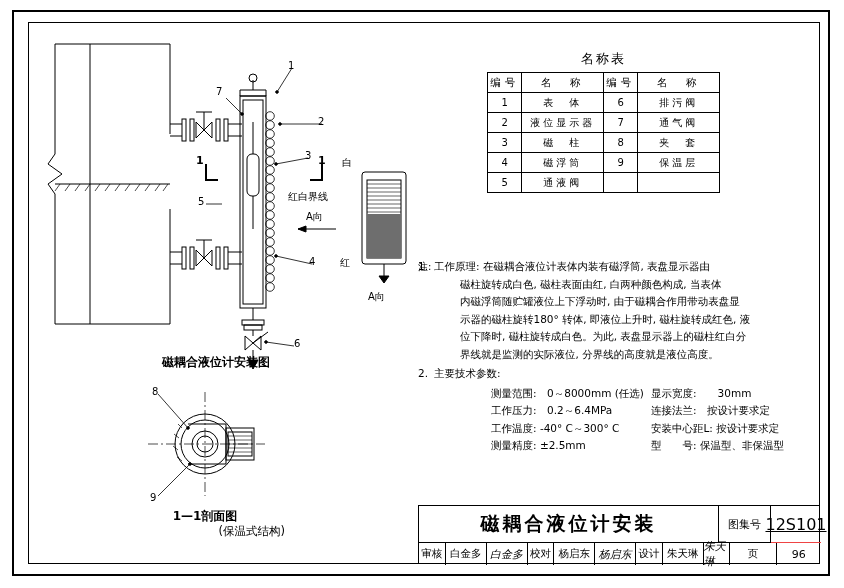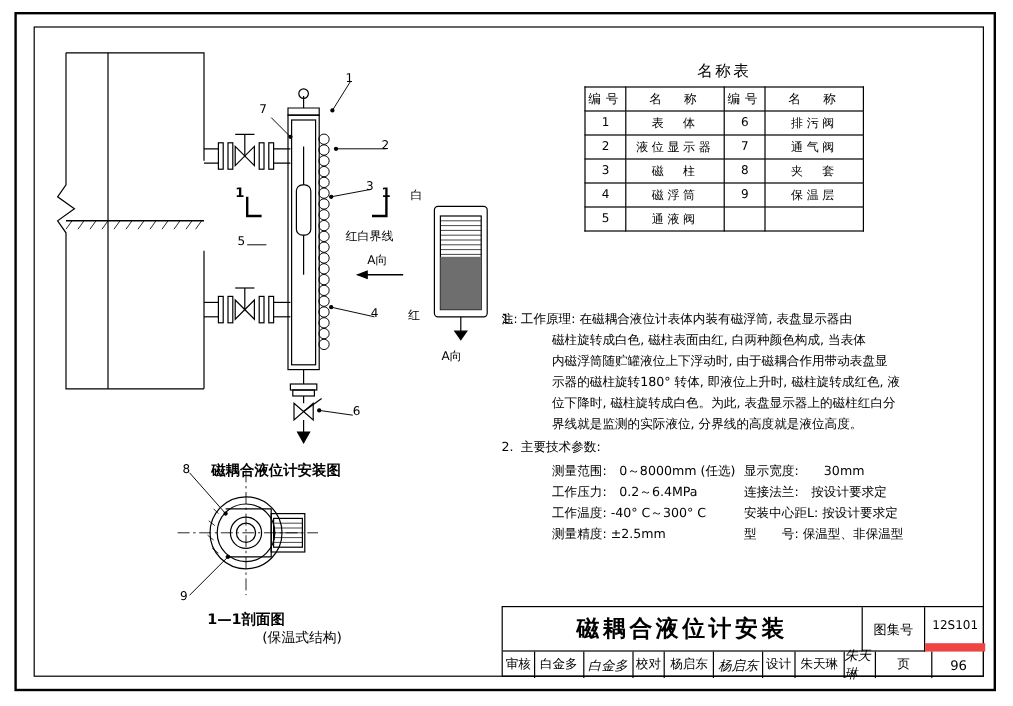--- a/index.html
+++ b/index.html
@@ -18,36 +18,36 @@
   table.nametbl tr.head td{font-size:10.5px;letter-spacing:4px;}
 
   .notes{position:absolute;left:418px;top:258px;width:400px;font-size:10.5px;line-height:17.5px;}
   .notes .row{display:flex;}
   .notes .lbl{width:26px;flex:0 0 26px;}
   .notes .idx{width:16px;flex:0 0 16px;}
   .notes .txt{flex:1;}
   .notes .ind{margin-left:42px;}
   .params{margin-left:42px;margin-top:2px;}
   .params .prow{display:flex;}
-  .params .pc1{width:160px;flex:0 0 160px;}
+  .params .pc1{width:160px;flex:0 0 160px;margin-left:31px;}
   .params .pc2{flex:1;}
 
   
   .drawing{position:absolute;left:30px;top:24px;width:400px;height:500px;}
   .cap{position:absolute;text-align:center;font-size:12px;font-weight:bold;}
   .cap2{position:absolute;text-align:center;font-size:11.5px;}
   .lbl{position:absolute;font-size:10px;}
   .lblb{position:absolute;font-size:11px;}
 
   
   .titleblock{position:absolute;left:418px;top:505px;width:402px;height:59px;border:1px solid #000;box-sizing:border-box;}
   .tb-main{position:absolute;left:0;top:0;width:300px;height:37px;border-right:1px solid #000;border-bottom:1px solid #000;box-sizing:border-box;display:flex;align-items:center;justify-content:center;}
   .tb-main span{font-size:19px;font-weight:bold;letter-spacing:3px;}
   .tb-rt1{position:absolute;left:300px;top:0;width:52px;height:37px;border-right:1px solid #000;border-bottom:1px solid #000;box-sizing:border-box;display:flex;align-items:center;justify-content:center;font-size:11px;}
-  .tb-rt2{position:absolute;left:352px;top:0;width:50px;height:37px;border-bottom:7px solid #ef4444;box-sizing:border-box;display:flex;align-items:center;justify-content:center;font-size:10px;}
+  .tb-rt2{position:absolute;left:352px;top:0;width:50px;height:37px;border-bottom:1px solid #ef4444;box-sizing:border-box;display:flex;align-items:center;justify-content:center;font-size:16px;text-decoration:underline;}
   .tb-bottom{position:absolute;left:0;top:37px;width:402px;height:22px;display:flex;}
   .tb-cell{border-right:1px solid #000;box-sizing:border-box;display:flex;align-items:center;justify-content:center;font-size:10.5px;height:22px;}
   .tb-cell.sig{font-family:"DejaVu Serif","Liberation Serif",serif;font-style:italic;font-size:11px;}
   .tb-last{box-sizing:border-box;display:flex;align-items:center;justify-content:center;font-size:11px;height:22px;width:50px;}
   .tb-pg{border-right:1px solid #000;box-sizing:border-box;display:flex;align-items:center;justify-content:center;font-size:10.5px;height:22px;width:52px;}
 </style>
 </head>
 <body>
 
 <div class="sheet">
@@ -231,21 +231,21 @@
     <div class="lbl" style="left:120px;top:468px;">9</div>
 
     <div class="lbl" style="left:312px;top:132px;">白</div>
     <div class="lbl" style="left:258px;top:166px;">红白界线</div>
     <div class="lbl" style="left:310px;top:232px;">红</div>
     <div class="lbl" style="left:276px;top:186px;">A向</div>
     <div class="lbl" style="left:338px;top:266px;">A向</div>
     <div class="lblb" style="left:166px;top:130px;font-weight:bold;">1</div>
     <div class="lblb" style="left:288px;top:130px;font-weight:bold;">1</div>
 
-    <div class="cap" style="left:80px;top:330px;width:240px;margin-top:30px;">磁耦合液位计安装图</div>
+    <div class="cap" style="left:66px;top:330px;width:240px;">磁耦合液位计安装图</div>
     <div class="cap" style="left:95px;top:484px;width:160px;">1—1剖面图</div>
     <div class="cap2" style="left:95px;top:500px;width:160px;text-align:right;">(保温式结构)</div>
   </div>
 
   <div class="title-name-table">
     <div class="tbl-caption">名称表</div>
     <table class="nametbl">
       <tbody>
           <tr class="head">
         <td class="num">编号</td>

